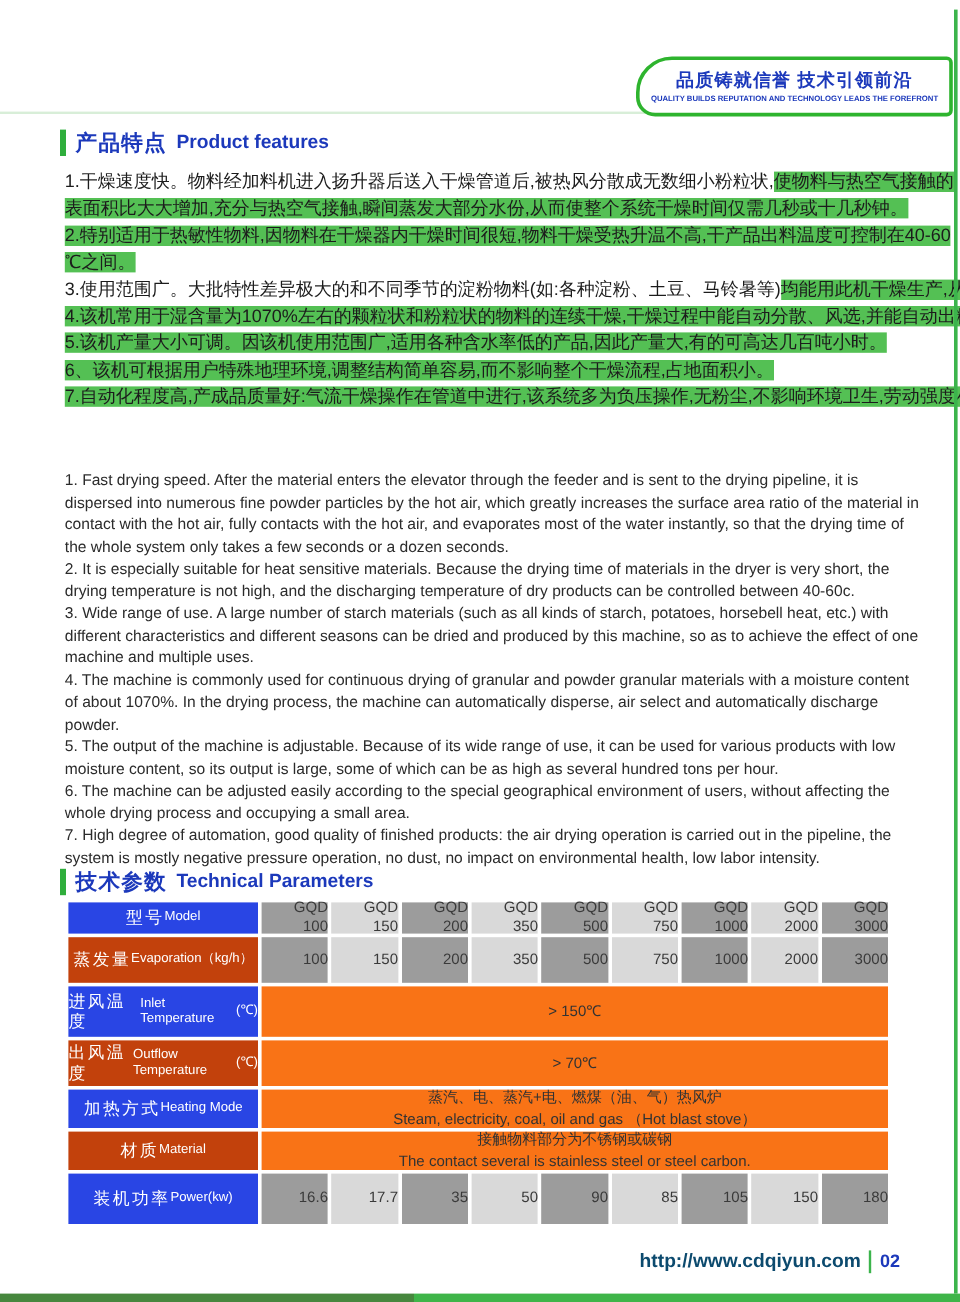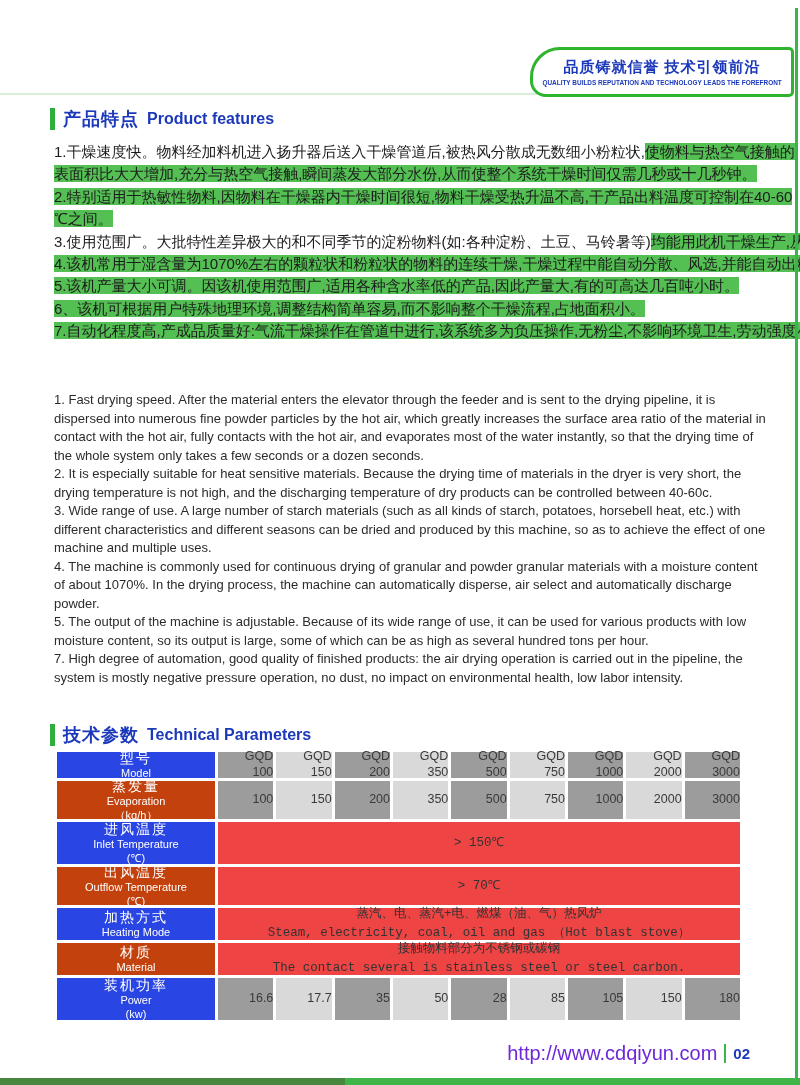--- a/index.html
+++ b/index.html
@@ -42,34 +42,34 @@
   .en-block { position:absolute; left:54px; top:391px; width:712px; font-size:13px; line-height:18.5px; color:#2b2b2b; }
   .en-block p { margin:0; }
 
   
   .param-table {
     position:absolute; left:57px; top:752px; width:683px;
     display:grid; grid-template-columns:158px repeat(9, 1fr);
     grid-template-rows:26px 38px 42px 38px 32px 32px 42px;
     gap:3px;
   }
-  .cell-label { display:flex; flex-direction:column; align-items:center; justify-content:center; color:#fff; line-height:1.22; text-align:left; }
+  .cell-label { display:flex; align-items:center; justify-content:center; color:#fff; line-height:1.22; text-align:left; }
   .label-blue  { background:#2945e4; }
   .label-green { background:#c2410c; }
   .label-cn   { font-size:14px; letter-spacing:2px; }
   .label-en   { font-size:11px; }
   .label-unit { font-size:11px; }
   .cell-data { display:flex; flex-direction:column; align-items:flex-end; justify-content:center; font-size:12.5px; color:#3a3a3a; line-height:1.25; text-align:center; }
   .col-dark  { background:#9c9c9c; }
   .col-light { background:#d9d9d9; }
-  .cell-span { grid-column:2 / -1; background:#ef4444; display:flex; flex-direction:column; align-items:center; justify-content:center; font-size:12.5px; color:#333333; line-height:1.5; text-align:center;font-family:Liberation Mono, monospace; }
+  .cell-span { grid-column:2 / -1; background:#f97316; display:flex; flex-direction:column; align-items:center; justify-content:center; font-size:12.5px; color:#333333; line-height:1.5; text-align:center; }
 
   
   .footer { position:absolute; top:1042px; right:50px; display:flex; align-items:center; gap:7px; }
-  .footer-url  { color:#6d28d9; font-size:20px; font-weight:normal; text-decoration:none; }
+  .footer-url  { color:#0c4a6e; font-size:16px; font-weight:bold; text-decoration:none; }
   .footer-divider { width:2px; height:19px; background:#3cb44c; }
   .footer-page { color:#1c39bb; font-size:15px; font-weight:bold; }
 </style>
 </head>
 <body>
 
 <div class="page">
 
   <div class="top-line"></div>
 
@@ -95,20 +95,21 @@
       <div class="cn-line"><span class="hl">6、该机可根据用户特殊地理环境,调整结构简单容易,而不影响整个干燥流程,占地面积小。</span></div>
       <div class="cn-line"><span class="hl">7.自动化程度高,产成品质量好:气流干燥操作在管道中进行,该系统多为负压操作,无粉尘,不影响环境卫生,劳动强度小。</span></div>
     </div>
 
   <div class="en-block" id="en-block">
       <p>1. Fast drying speed. After the material enters the elevator through the feeder and is sent to the drying pipeline, it is dispersed into numerous fine powder particles by the hot air, which greatly increases the surface area ratio of the material in contact with the hot air, fully contacts with the hot air, and evaporates most of the water instantly, so that the drying time of the whole system only takes a few seconds or a dozen seconds.</p>
       <p>2. It is especially suitable for heat sensitive materials. Because the drying time of materials in the dryer is very short, the drying temperature is not high, and the discharging temperature of dry products can be controlled between 40-60c.</p>
       <p>3. Wide range of use. A large number of starch materials (such as all kinds of starch, potatoes, horsebell heat, etc.) with different characteristics and different seasons can be dried and produced by this machine, so as to achieve the effect of one machine and multiple uses.</p>
       <p>4. The machine is commonly used for continuous drying of granular and powder granular materials with a moisture content of about 1070%. In the drying process, the machine can automatically disperse, air select and automatically discharge powder.</p>
       <p>5. The output of the machine is adjustable. Because of its wide range of use, it can be used for various products with low moisture content, so its output is large, some of which can be as high as several hundred tons per hour.</p>
+      <p>6. The machine can be adjusted easily according to the special geographical environment of users, without affecting the whole drying process and occupying a small area.</p>
       <p>7. High degree of automation, good quality of finished products: the air drying operation is carried out in the pipeline, the system is mostly negative pressure operation, no dust, no impact on environmental health, low labor intensity.</p>
     </div>
 
   <div class="section-header" id="params-header">
     <div class="section-bar"></div>
     <span class="section-title-cn">技术参数</span>
     <span class="section-title-en">Technical Parameters</span>
   </div>
 
   <div class="param-table" id="param-table">
@@ -200,21 +201,21 @@
       </div>
       <div class="cell-label label-blue">
         <span class="label-cn">装机功率</span>
         <span class="label-en">Power</span>
         <span class="label-unit">(kw)</span>
       </div>
       <div class="cell-data col-dark">16.6</div>
       <div class="cell-data col-light">17.7</div>
       <div class="cell-data col-dark">35</div>
       <div class="cell-data col-light">50</div>
-      <div class="cell-data col-dark">28</div>
+      <div class="cell-data col-dark">90</div>
       <div class="cell-data col-light">85</div>
       <div class="cell-data col-dark">105</div>
       <div class="cell-data col-light">150</div>
       <div class="cell-data col-dark">180</div>
     </div>
 
   <div class="footer">
     <a class="footer-url" href="#">http://www.cdqiyun.com</a>
     <div class="footer-divider"></div>
     <span class="footer-page">02</span>

